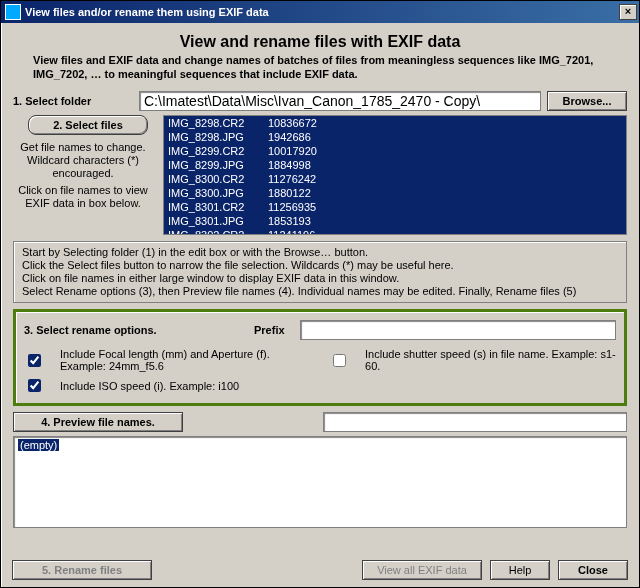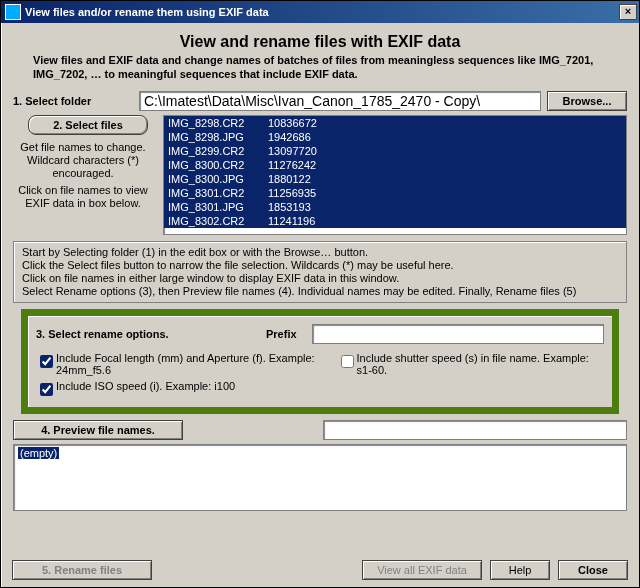--- a/index.html
+++ b/index.html
@@ -16,24 +16,24 @@
   .label-bold { font-size: 11px; font-weight: bold; }
   .input, select.input { border: 1px solid #7f7f7f; background: #fff; font-size: 14px; padding: 2px 4px; height: 20px; box-shadow: inset 1px 1px 1px #888; }
   .btn { background: #d4d0c8; border: 1px solid #404040; box-shadow: inset 1px 1px 0 #fff, inset -1px -1px 0 #808080; font-size: 11px; padding: 3px 10px; cursor: pointer; }
   .btn.bold { font-weight: bold; }
   .btn.dis { color: #808080; }
   .sflabel { width: 140px; font-size: 11px; text-align: center; line-height: 13px; }
   .filelist { flex: 1; height: 120px; background: #fff; border: 1px solid #7f7f7f; box-shadow: inset 1px 1px 1px #888; overflow-y: scroll; font-family: "MS Sans Serif", Tahoma; font-size: 11px; }
   .filelist .item { display: flex; padding: 0 4px; color: #fff; background: #0a246a; line-height: 14px; cursor: pointer; }
   .filelist .item .fn { width: 100px; }
   .instr { border: 1px solid #808080; box-shadow: inset 1px 1px 0 #fff; padding: 4px 8px; font-size: 11px; line-height: 13px; margin: 6px 0; background: #d4d0c8; }
-  .group { border: 7px solid #4d7c0f; box-shadow: inset 1px 1px 0 #fff; padding: 8px; margin: 4px 8px; }
-  .chk { display: flex; font-size: 11px; gap: 0; }
+  .group { border: 3px solid #4d7c0f; box-shadow: inset 1px 1px 0 #fff; padding: 8px; margin: 4px 0; }
+  .chk { display: flex; align-items: center; font-size: 11px; gap: 16px; }
   .chk input { width: 13px; height: 13px; accent-color: #0a246a; }
-  .big-empty { background: #fff; border: 1px solid #7f7f7f; box-shadow: inset 1px 1px 1px #888; height: 67px; font-size: 11px; color: #0a246a; padding: 2px 4px; overflow-y: scroll; }
+  .big-empty { background: #fff; border: 1px solid #7f7f7f; box-shadow: inset 1px 1px 1px #888; height: 92px; font-size: 11px; color: #0a246a; padding: 2px 4px; overflow-y: scroll; }
   .footer { display: flex; align-items: center; gap: 8px; position: absolute; bottom: 8px; left: 12px; right: 12px; }
   .footer .spacer { flex: 1; }
 </style>
 </head>
 <body>
 <div class="win">
 
 <div class="titlebar">
   <span class="icon"></span>
   <span>View files and/or rename them using EXIF data</span>
@@ -62,21 +62,25 @@
           <div class="item">
             <span class="fn">IMG_8298.CR2</span>
             <span>10836672</span>
           </div>
           <div class="item">
             <span class="fn">IMG_8298.JPG</span>
             <span>1942686</span>
           </div>
           <div class="item">
             <span class="fn">IMG_8299.CR2</span>
-            <span>13097720</span>
+            <span>10017920</span>
+          </div>
+          <div class="item">
+            <span class="fn">IMG_8299.JPG</span>
+            <span>1884998</span>
           </div>
           <div class="item">
             <span class="fn">IMG_8300.CR2</span>
             <span>11276242</span>
           </div>
           <div class="item">
             <span class="fn">IMG_8300.JPG</span>
             <span>1880122</span>
           </div>
           <div class="item">

